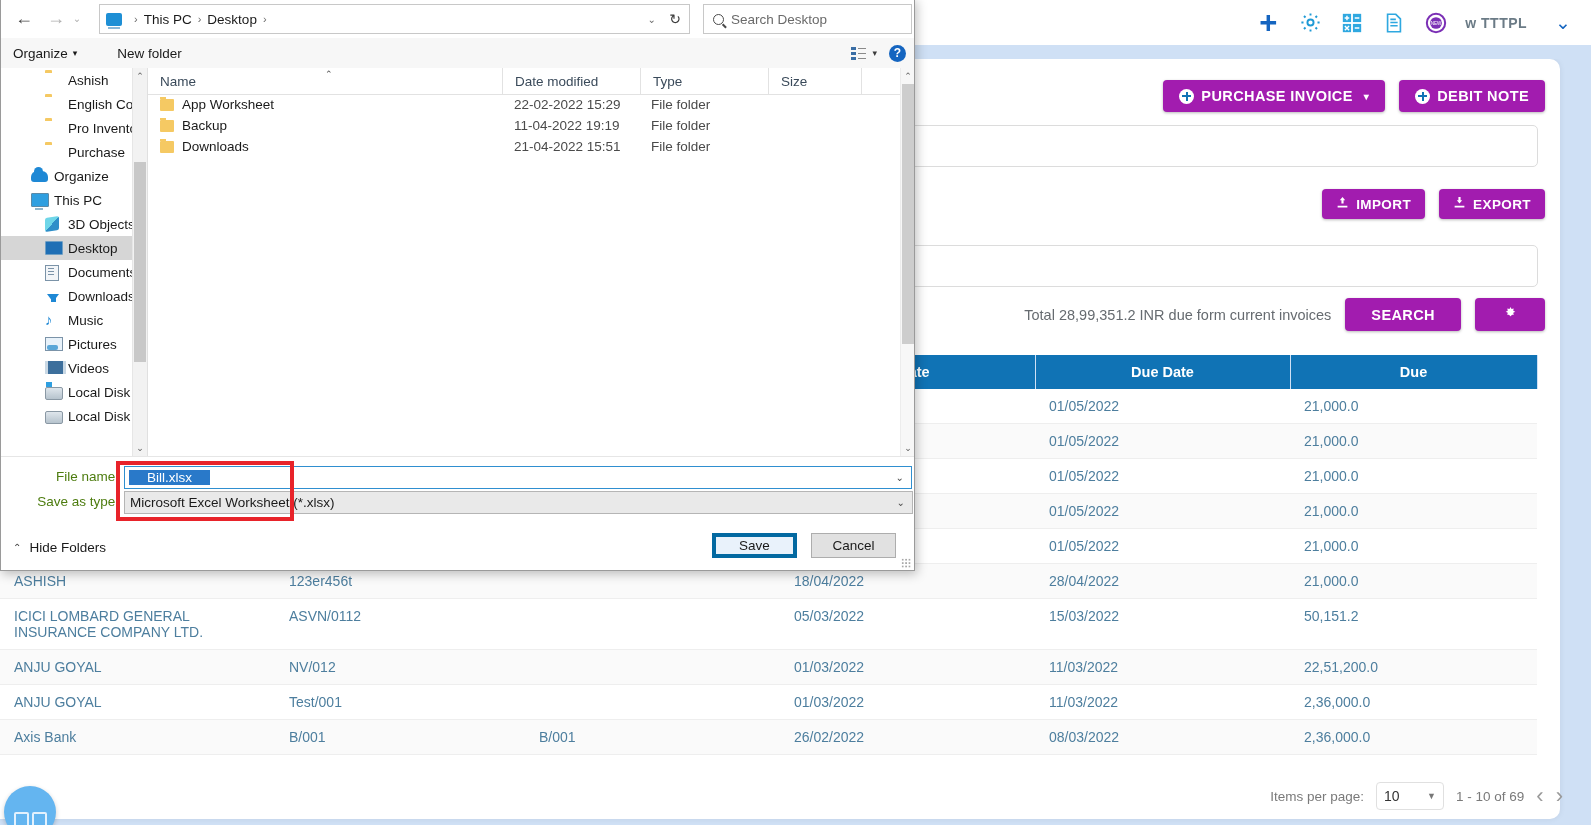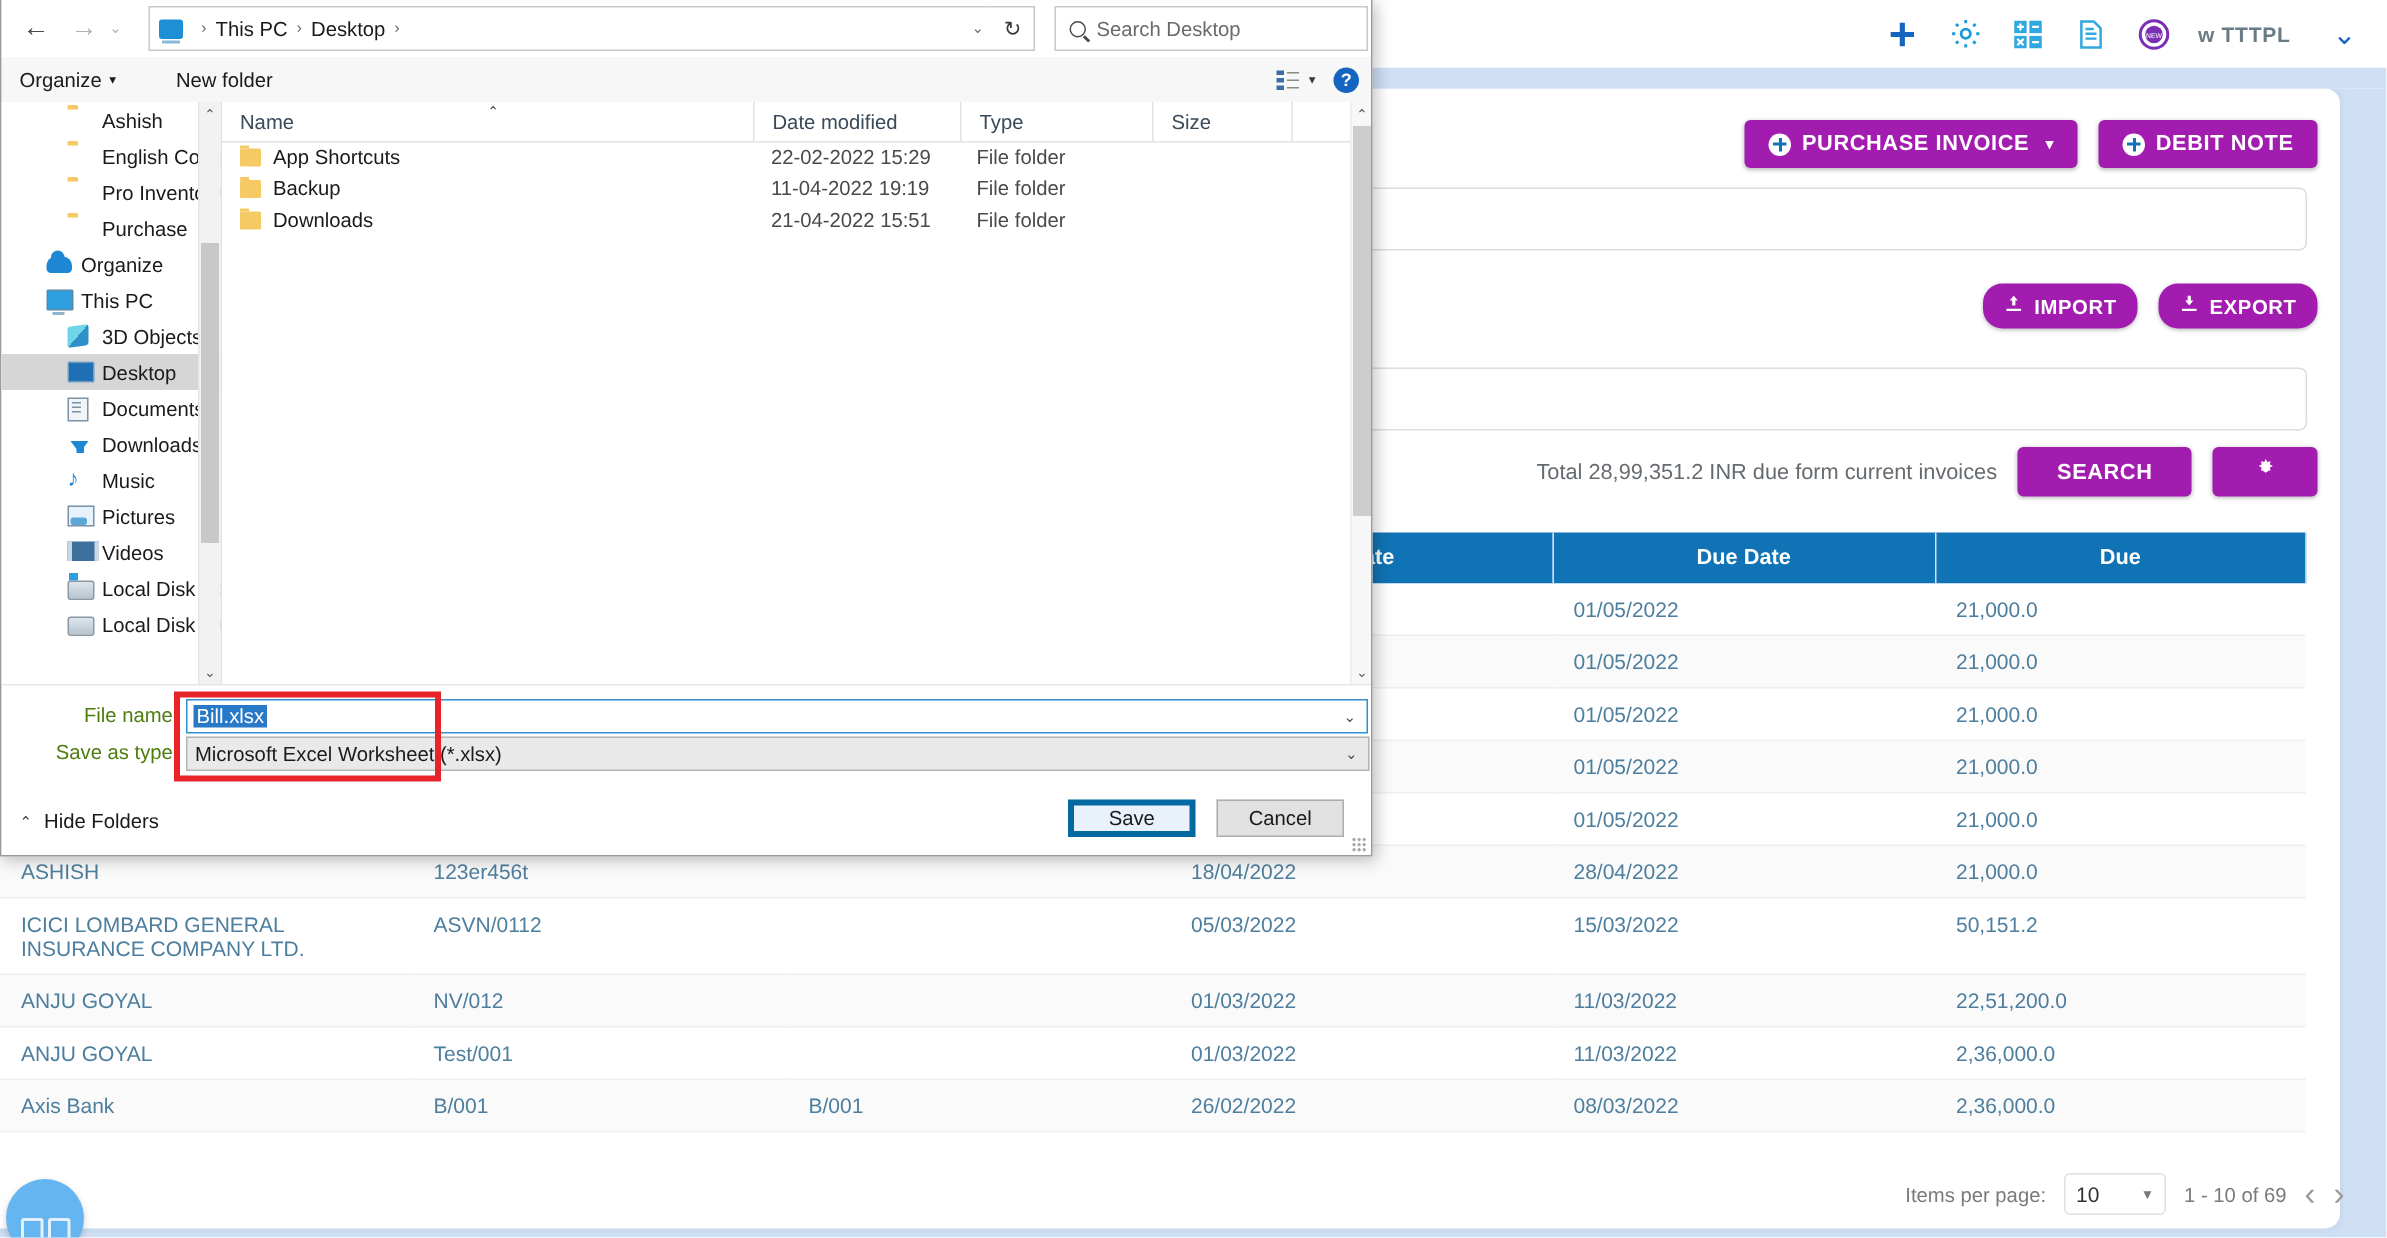--- a/index.html
+++ b/index.html
@@ -37,21 +37,21 @@
   .row-buttons-1{position:absolute;right:46px;top:80px;display:flex;gap:14px;}
   #btn-purchase-invoice{height:32px;padding:0 16px;}
   #btn-debit-note{height:32px;padding:0 16px;}
   .mini-caret{font-size:10px;margin-left:4px;}
 
   .field-line{position:absolute;border:1px solid #dcdcdc;border-radius:5px;background:#fff;height:40px;}
   #field-top{left:-10px;top:125px;width:1546px;}
   #field-mid{left:-10px;top:245px;width:1546px;}
 
   .row-buttons-2{position:absolute;right:46px;top:189px;display:flex;gap:14px;}
-  #btn-import,#btn-export{height:30px;padding:0 14px;font-size:13.5px;border-radius:13px;}
+  #btn-import,#btn-export{height:30px;padding:0 14px;font-size:13.5px;}
 
   .search-row{position:absolute;right:46px;top:298px;display:flex;align-items:center;gap:14px;}
   .total-text{color:#666b70;font-size:14.5px;white-space:nowrap;}
   #btn-search{height:33px;padding:0 26px;}
   #btn-gear{height:33px;width:70px;padding:0;font-size:15px;}
 
   
   .tbl{position:absolute;left:0;top:355px;width:1537px;border-collapse:collapse;table-layout:fixed;}
   .tbl th{background:#1073b5;color:#fff;font-size:14.5px;font-weight:bold;height:32px;text-align:center;border-right:1px solid #cfe0f5;}
   .tbl td{font-size:14px;color:#4d7e9e;padding:9px 14px;vertical-align:top;border-bottom:1px solid #eeeeee;}
@@ -142,21 +142,21 @@
   .lp-scroll .sb-up,.lp-scroll .sb-dn{position:absolute;left:0;width:14px;height:16px;display:flex;align-items:center;justify-content:center;color:#5a5a5a;font-size:9px;cursor:pointer;}
   .lp-scroll .sb-up{top:0;} .lp-scroll .sb-dn{bottom:0;}
   .lp-scroll .sb-thumb{position:absolute;left:1px;top:16px;width:12px;height:260px;background:#cdcdcd;cursor:pointer;}
 
   .dlg-foot{position:absolute;left:0;top:457px;width:913px;height:114px;background:#ffffff;border-top:1px solid #e6e6e6;}
   .fld-label{position:absolute;font-size:13.5px;color:#4d7c0f;text-align:right;}
   #lbl-filename{left:10px;top:12px;width:108px;}
   #lbl-savetype{left:10px;top:37px;width:108px;}
   .fld-input{position:absolute;left:123px;height:21px;border:1px solid #2f8fd0;background:#fff;display:flex;align-items:center;padding-left:4px;font-size:13.5px;cursor:text;}
   #inp-filename{top:9px;width:782px;}
-  .sel-text{background:#2979c9;color:#fff;padding:0 2px;}
+  .sel-text{background:#2979c9;color:#fff;padding:0 18px;}
   .fld-select{position:absolute;left:123px;height:21px;border:1px solid #b5b5b5;background:#e9e9e9;display:flex;align-items:center;padding-left:5px;font-size:13.5px;color:#1a1a1a;cursor:pointer;}
   #sel-savetype{top:34px;width:782px;}
   .fld-caret{position:absolute;right:7px;color:#4a4a4a;font-size:10px;}
 
   .red-box{position:absolute;left:115px;top:462px;width:170px;height:52px;border:4px solid #e8232a;pointer-events:none;}
 
   .hidefolders{position:absolute;left:12px;top:83px;display:flex;align-items:center;gap:8px;font-size:13.5px;color:#1a1a1a;cursor:pointer;}
   .hf-caret{font-size:10px;color:#3a3a3a;}
   .dlg-btn{position:absolute;height:25px;width:85px;font-size:13.5px;font-family:"Liberation Sans",sans-serif;background:#e1e1e1;border:1px solid #adadad;cursor:pointer;color:#1a1a1a;}
   #btn-save{left:711px;top:76px;background:#e9f2fb;border:4px solid #0369a1;}
@@ -536,21 +536,21 @@
           <span>Name</span>
         </span>
         <span class="lp-col" style="width:125px;">Date modified</span>
         <span class="lp-col" style="width:115px;">Type</span>
         <span class="lp-col" style="width:80px;">Size</span>
       </div>
       <div class="lp-rows" id="lp-rows">
           <div class="lp-row">
             <span class="lp-cell" style="width: 342px;">
               <span class="fold-ico"></span>
-              <span>App Shortcuts</span>
+              <span>App Worksheet</span>
             </span>
             <span class="lp-cell dim" style="width: 125px;">22-02-2022 15:29</span>
             <span class="lp-cell dim" style="width: 115px;">File folder</span>
             <span class="lp-cell dim" style="width: 80px;"></span>
           </div>
           <div class="lp-row">
             <span class="lp-cell" style="width: 342px;">
               <span class="fold-ico"></span>
               <span>Backup</span>
             </span>

